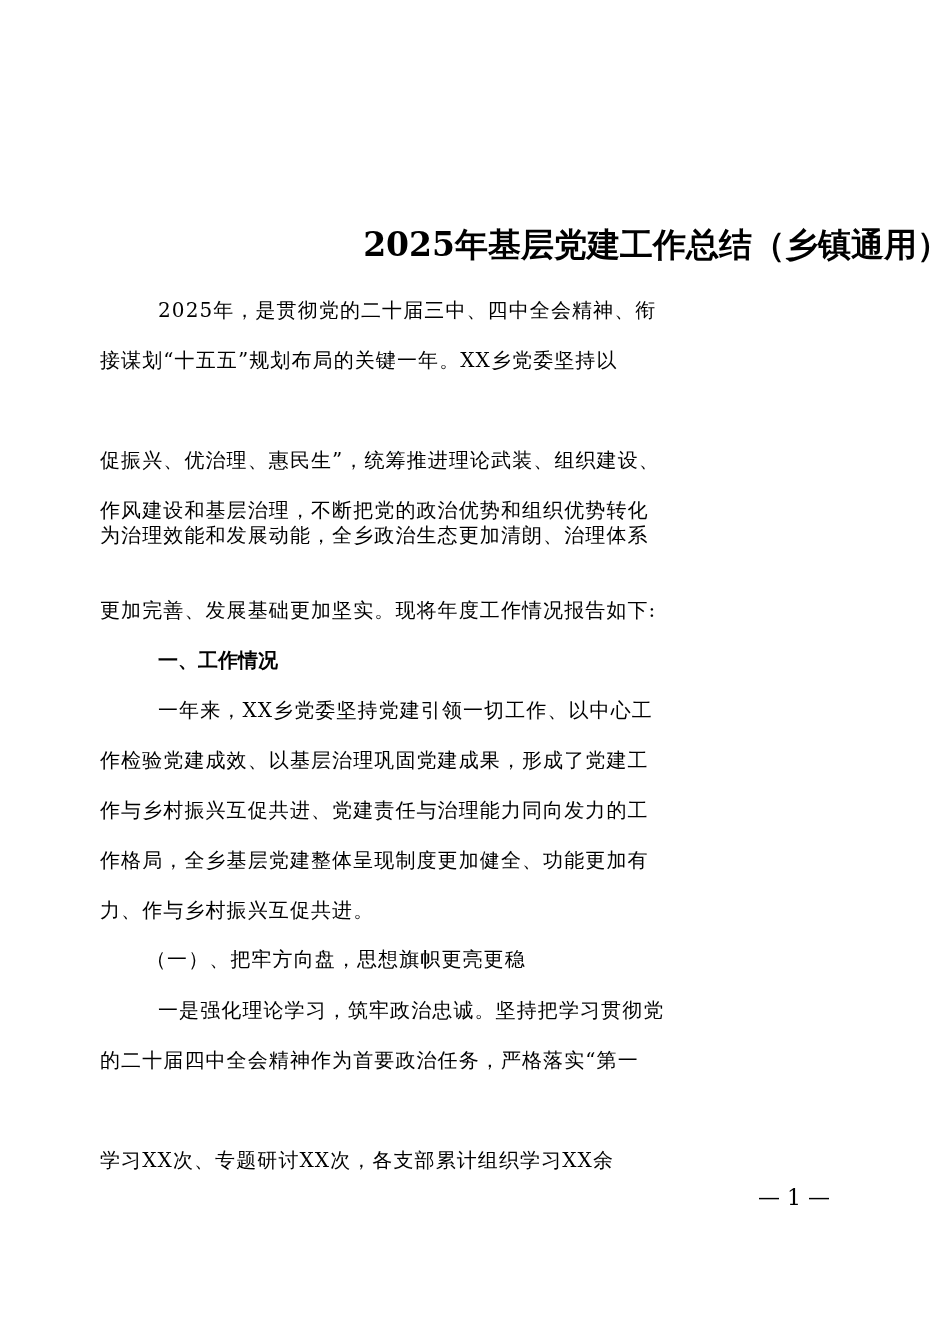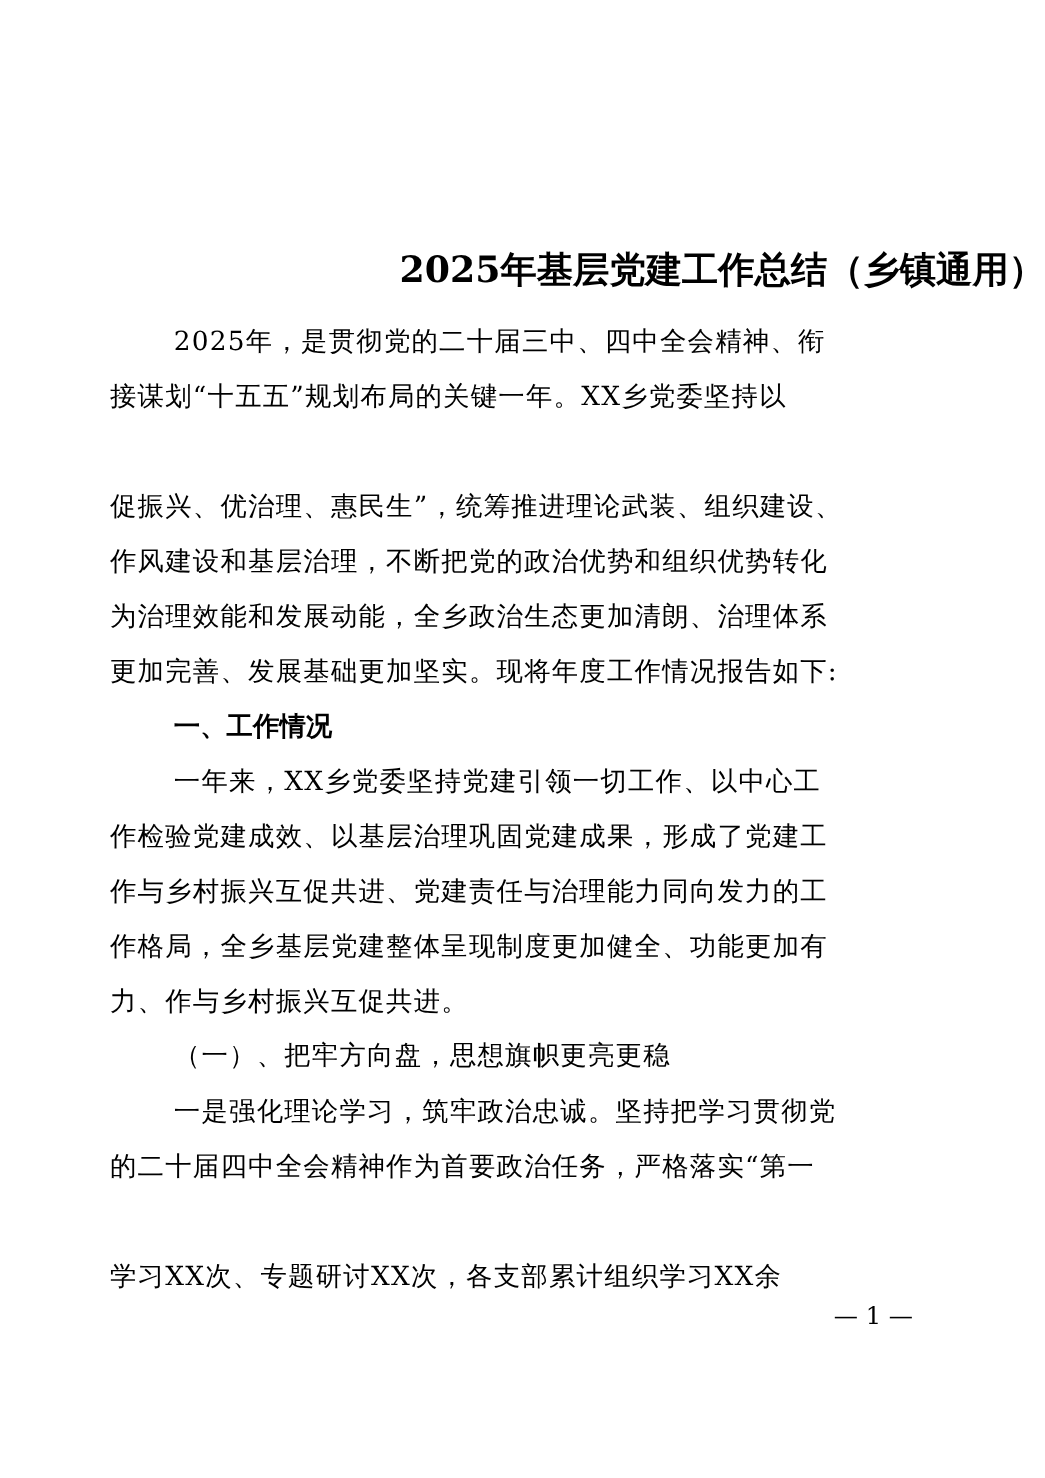--- a/index.html
+++ b/index.html
@@ -30,53 +30,53 @@
       font-size: 33px;
       font-weight: bold;
       line-height: 48px;
       letter-spacing: 0px;
       white-space: nowrap;
       margin-top: 37px;
     }
     .line {
       position: absolute;
       left: 100px;
-      font-size: 24px;
+      font-size: 20px;
       line-height: 40px;
       white-space: nowrap;
       letter-spacing: 1.1px;
     }
     .indent { left: 158px; }
     .heading1 {
       font-family: "DejaVu Sans", "Liberation Sans", sans-serif;
       font-weight: bold;
       letter-spacing: 0px;
     }
-    .heading2 { left: 158px; }
+    .heading2 { left: 146px; }
     .page-number {
       position: absolute;
       top: 1183px;
       left: 758px;
       font-size: 22px;
       line-height: 30px;
       white-space: nowrap;
     }
   </style>
 </head>
 <body>
 
 <div class="page">
 
   <div class="title">2025年基层党建工作总结（乡镇通用）</div>
 
   <div class="line indent" style="top:290px">2025年，是贯彻党的二十届三中、四中全会精神、衔</div>
   <div class="line" style="top:340px">接谋划“十五五”规划布局的关键一年。XX乡党委坚持以</div>
   <div class="line" style="top:440px">促振兴、优治理、惠民生”，统筹推进理论武装、组织建设、</div>
   <div class="line" style="top:490px">作风建设和基层治理，不断把党的政治优势和组织优势转化</div>
-  <div class="line" style="top:540px">为治理效能和发展动能，全乡政治生态更加清朗、治理体系</div>
+  <div class="line" style="top:515px">为治理效能和发展动能，全乡政治生态更加清朗、治理体系</div>
   <div class="line indent heading1" style="top:640px">一、工作情况</div>
 
   <div class="line" style="top:590px">更加完善、发展基础更加坚实。现将年度工作情况报告如下:</div>
 
   <div class="line indent" style="top:690px">一年来，XX乡党委坚持党建引领一切工作、以中心工</div>
   <div class="line" style="top:740px">作检验党建成效、以基层治理巩固党建成果，形成了党建工</div>
   <div class="line" style="top:790px">作与乡村振兴互促共进、党建责任与治理能力同向发力的工</div>
   <div class="line" style="top:840px">作格局，全乡基层党建整体呈现制度更加健全、功能更加有</div>
   <div class="line" style="top:890px">力、作与乡村振兴互促共进。</div>
 

